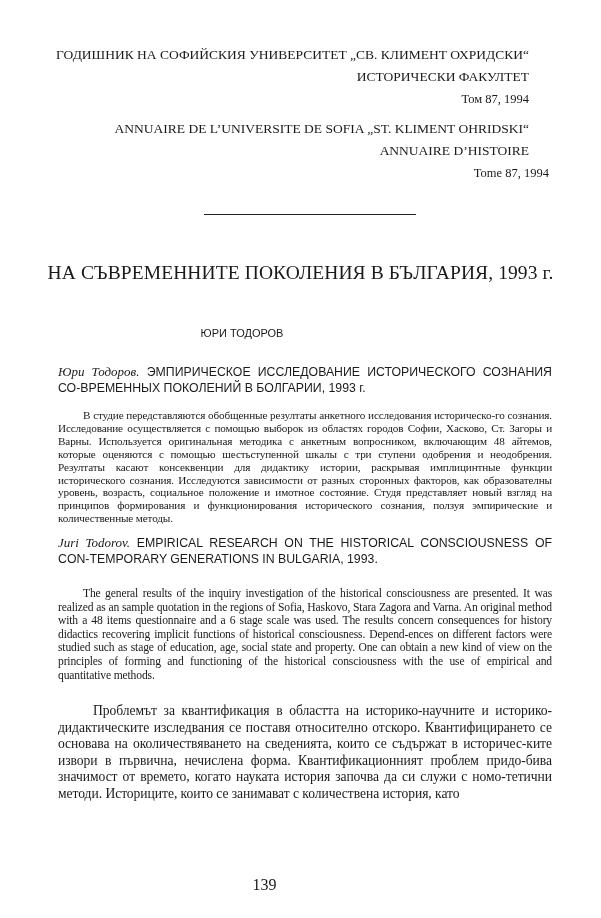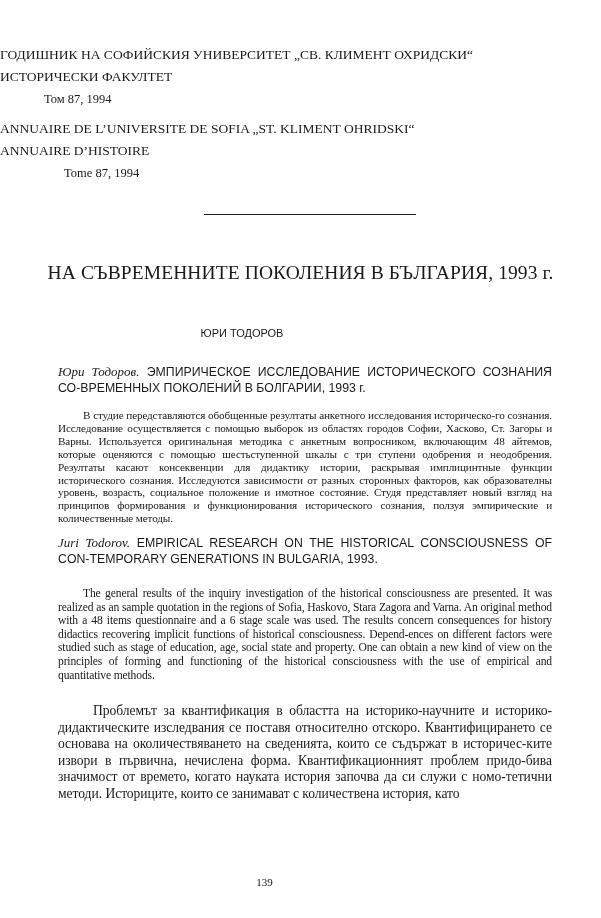--- a/index.html
+++ b/index.html
@@ -1,24 +1,24 @@
 <!DOCTYPE html>
 <html><head>
   <meta charset="utf-8">
   <style>
     html, body { margin: 0; padding: 0; background: #ffffff; }
     body {
       width: 601px; height: 918px; position: relative; overflow: hidden;
       font-family: "Liberation Serif", "DejaVu Serif", serif; color: #1a1a1a;
     }
     .hdr {
-      position: absolute; left: 0; width: 529px; text-align: left;
+      position: absolute; left: 0; width: 529px; text-align: right;
       font-size: 13.5px; line-height: 16px; white-space: nowrap;
     }
-    .hdr.small { font-size: 12.5px; margin-left: 44px; }
+    .hdr.small { font-size: 12.5px; }
     .divider {
       position: absolute; left: 204px; top: 214px; width: 212px; height: 0;
       border-top: 1.3px solid #222;
     }
     .title {
       position: absolute; left: 0; width: 601px; top: 262px;
       text-align: center; font-size: 19.5px; line-height: 21px;
       letter-spacing: 0.1px; white-space: nowrap;
     }
     .author {
@@ -34,21 +34,21 @@
     .summary-head .ital { font-family: "Liberation Serif", serif; font-style: italic; font-size: 13px; }
     .abstract {
       font-size: 11.2px; line-height: 12.9px; text-indent: 25px;
       letter-spacing: -0.15px;
     }
     .abstract.en { font-size: 11.6px; line-height: 13.6px; }
     .body-text {
       font-size: 13.6px; line-height: 16.6px; text-indent: 35px; letter-spacing: -0.05px;
     }
     .page-number {
-      position: absolute; left: 0; width: 529px; top: 876px; text-align: center; font-size: 11px;
+      position: absolute; left: 0; width: 529px; top: 876px; text-align: center; font-size: 16px;
     }
   </style>
 </head>
 <body>
 
 <div class="hdr" style="top:47px;">ГОДИШНИК НА СОФИЙСКИЯ УНИВЕРСИТЕТ „СВ. КЛИМЕНТ ОХРИДСКИ“</div>
 <div class="hdr" style="top:69px;">ИСТОРИЧЕСКИ ФАКУЛТЕТ</div>
 <div class="hdr small" style="top:91px;">Том 87, 1994</div>
 
 <div class="hdr" style="top:121px;">ANNUAIRE DE L’UNIVERSITE DE SOFIA „ST. KLIMENT OHRIDSKI“</div>

